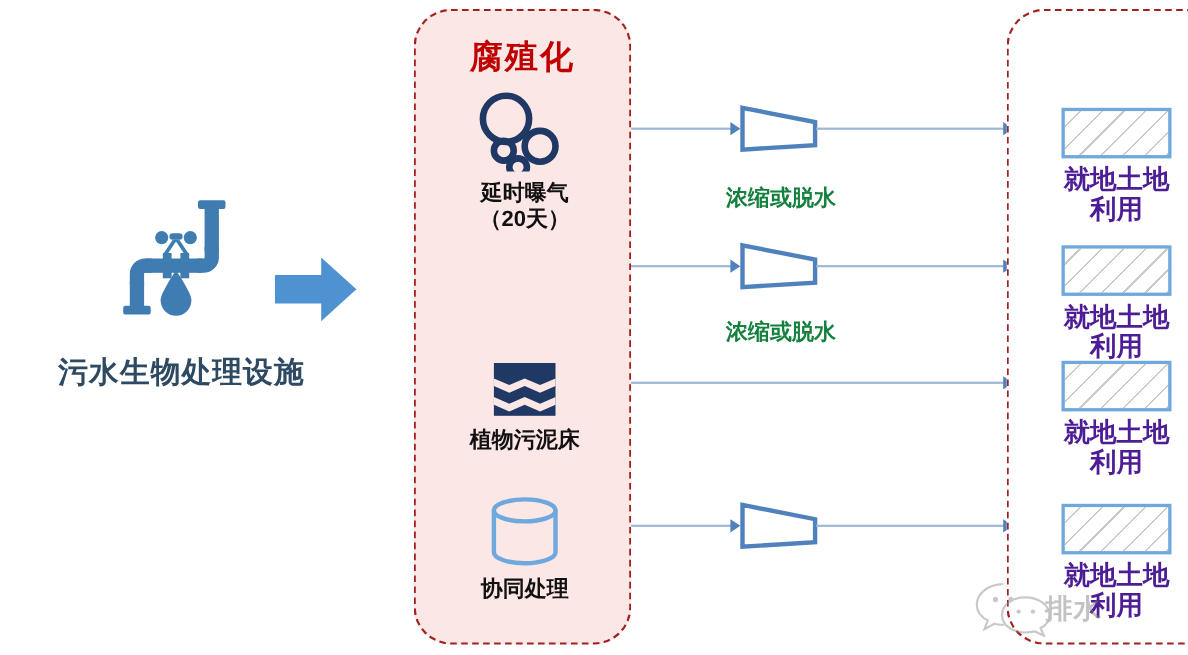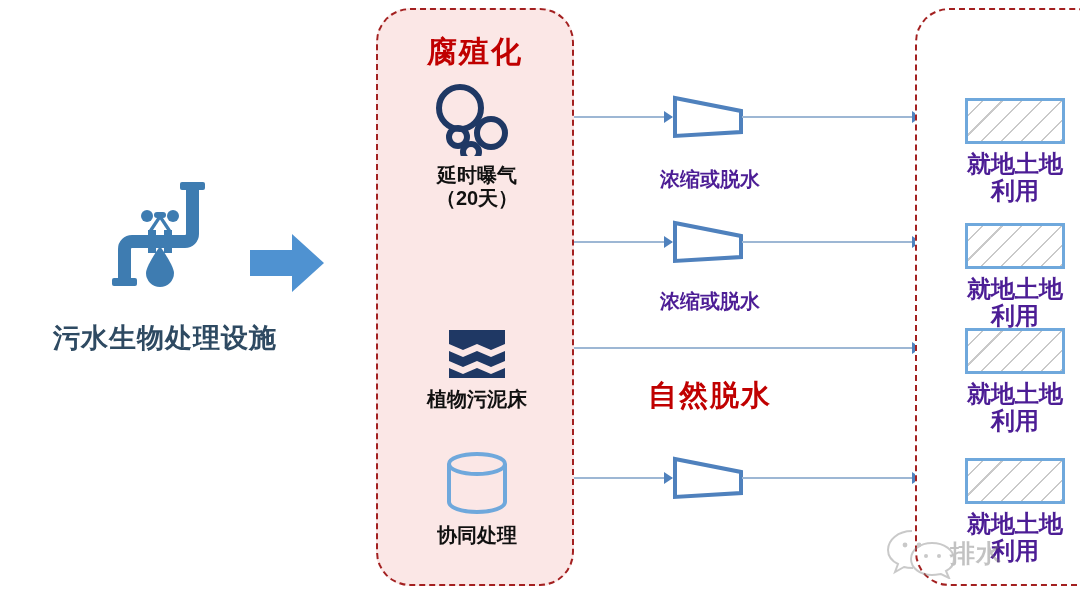--- a/index.html
+++ b/index.html
@@ -135,21 +135,21 @@
   .trapezoid {
     position: absolute;
     width: 72px;
     height: 44px;
   }
   .mid-label {
     position: absolute;
     text-align: center;
     font-size: 20px;
     font-weight: bold;
-    color: #4c1d95;
+    color: #15803d;
     white-space: nowrap;
   }
   .mid-label-red {
     position: absolute;
     text-align: center;
     font-size: 29px;
     font-weight: bold;
     color: #C00000;
     letter-spacing: 2px;
     white-space: nowrap;
@@ -273,21 +273,20 @@
       <polygon points="3,3 69,16 69,37 3,41" fill="#ffffff" stroke="#4F81BD" stroke-width="4"></polygon>
     </svg>
   </div>
   <div class="conn-line" style="left:742px; top:241px; width:180px;"></div>
   <div class="arrow-head" style="left:912px; top:236px;"></div>
   <div class="mid-label" style="left:620px; top:288px; width:180px;">浓缩或脱水</div>
 
   <div class="conn-line" style="left:460px; top:347px; width:462px;"></div>
   <div class="arrow-head" style="left:912px; top:342px;"></div>
 
-  <div class="mid-label-red" style="left:620px; top:376px; width:180px;">自然脱水</div>
 
   <div class="conn-line" style="left:460px; top:477px; width:212px;"></div>
   <div class="arrow-head" style="left:664px; top:472px;"></div>
   <div class="trapezoid" style="left:672px; top:456px;">
     <svg width="72" height="44" viewBox="0 0 72 44">
       <polygon points="3,3 69,16 69,37 3,41" fill="#ffffff" stroke="#4F81BD" stroke-width="4"></polygon>
     </svg>
   </div>
   <div class="conn-line" style="left:742px; top:477px; width:180px;"></div>
   <div class="arrow-head" style="left:912px; top:472px;"></div>

